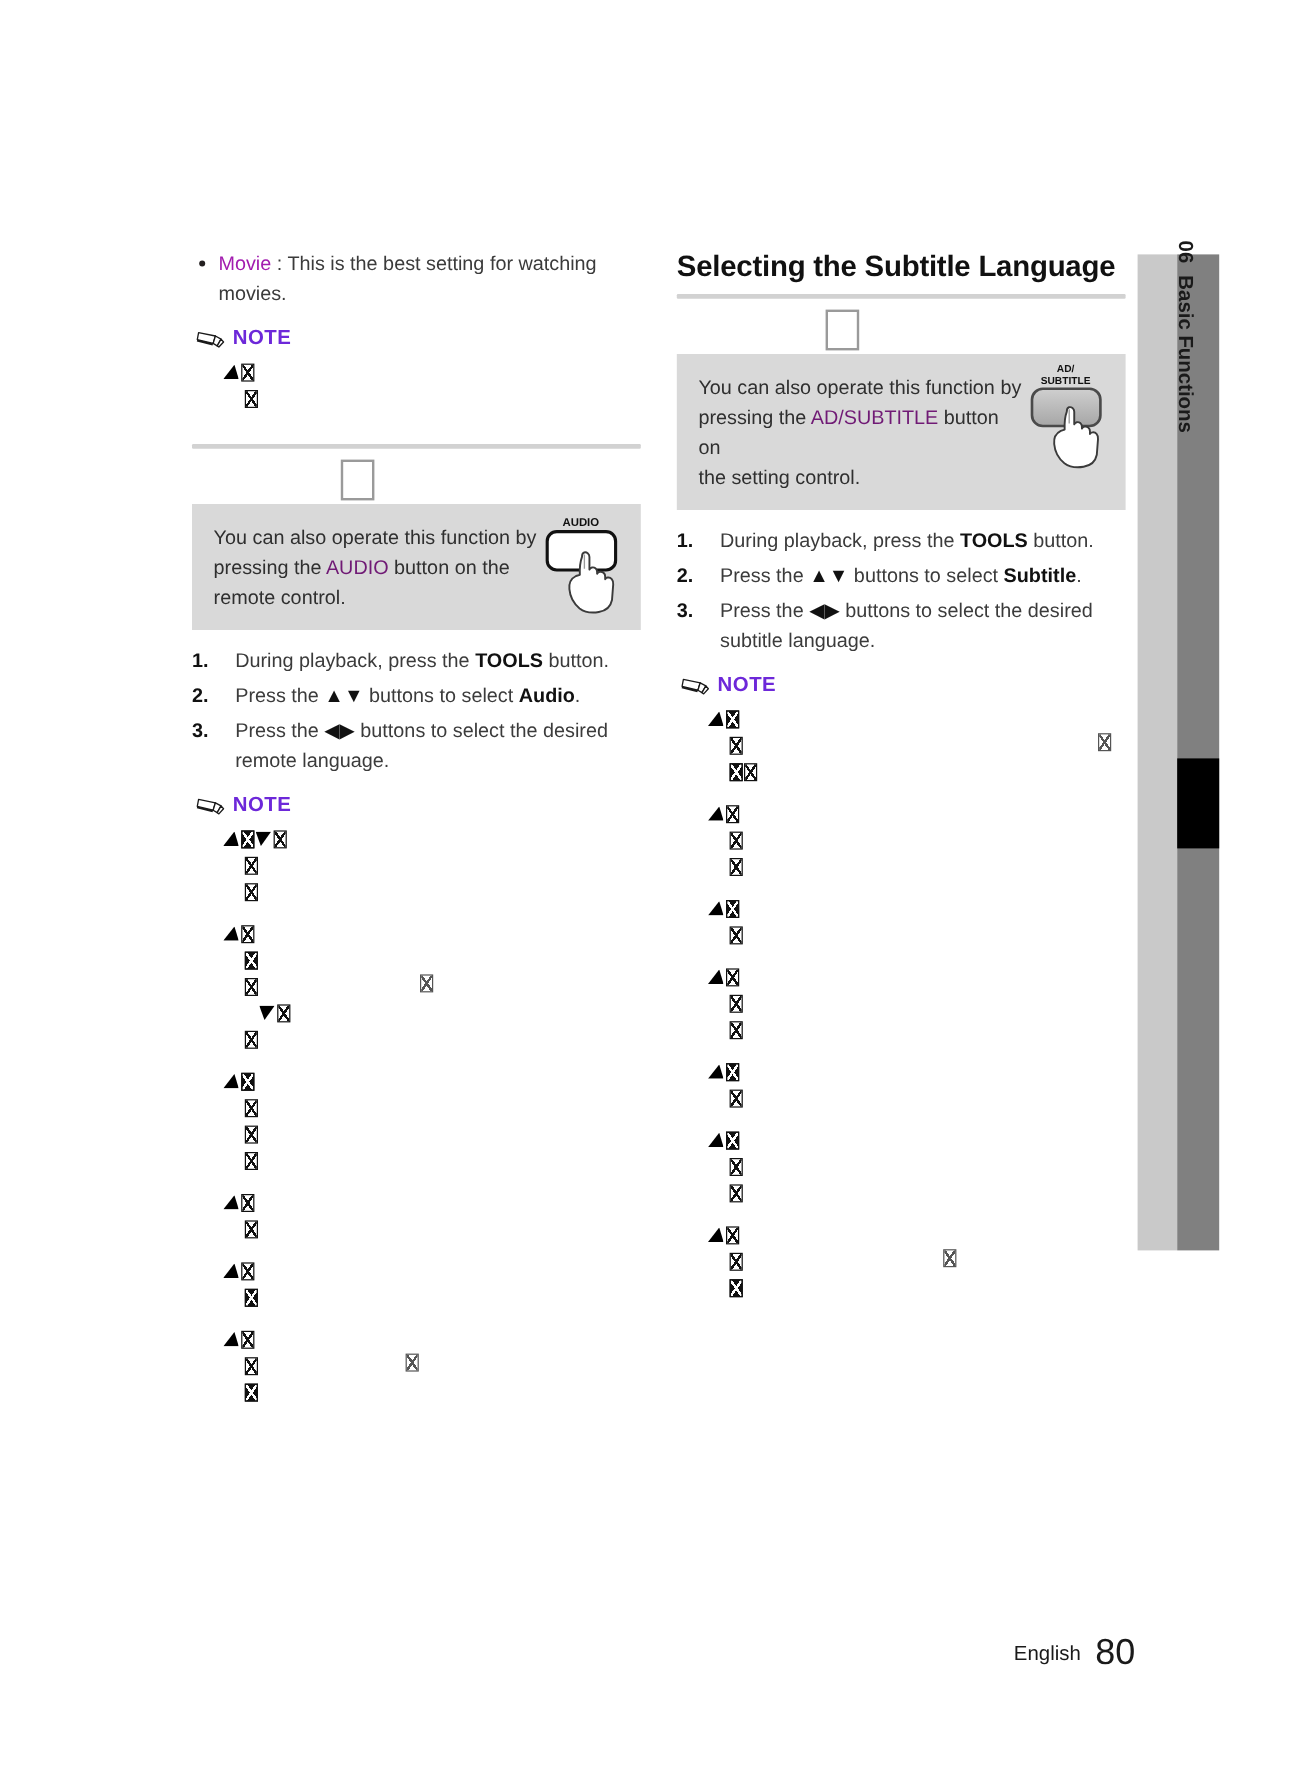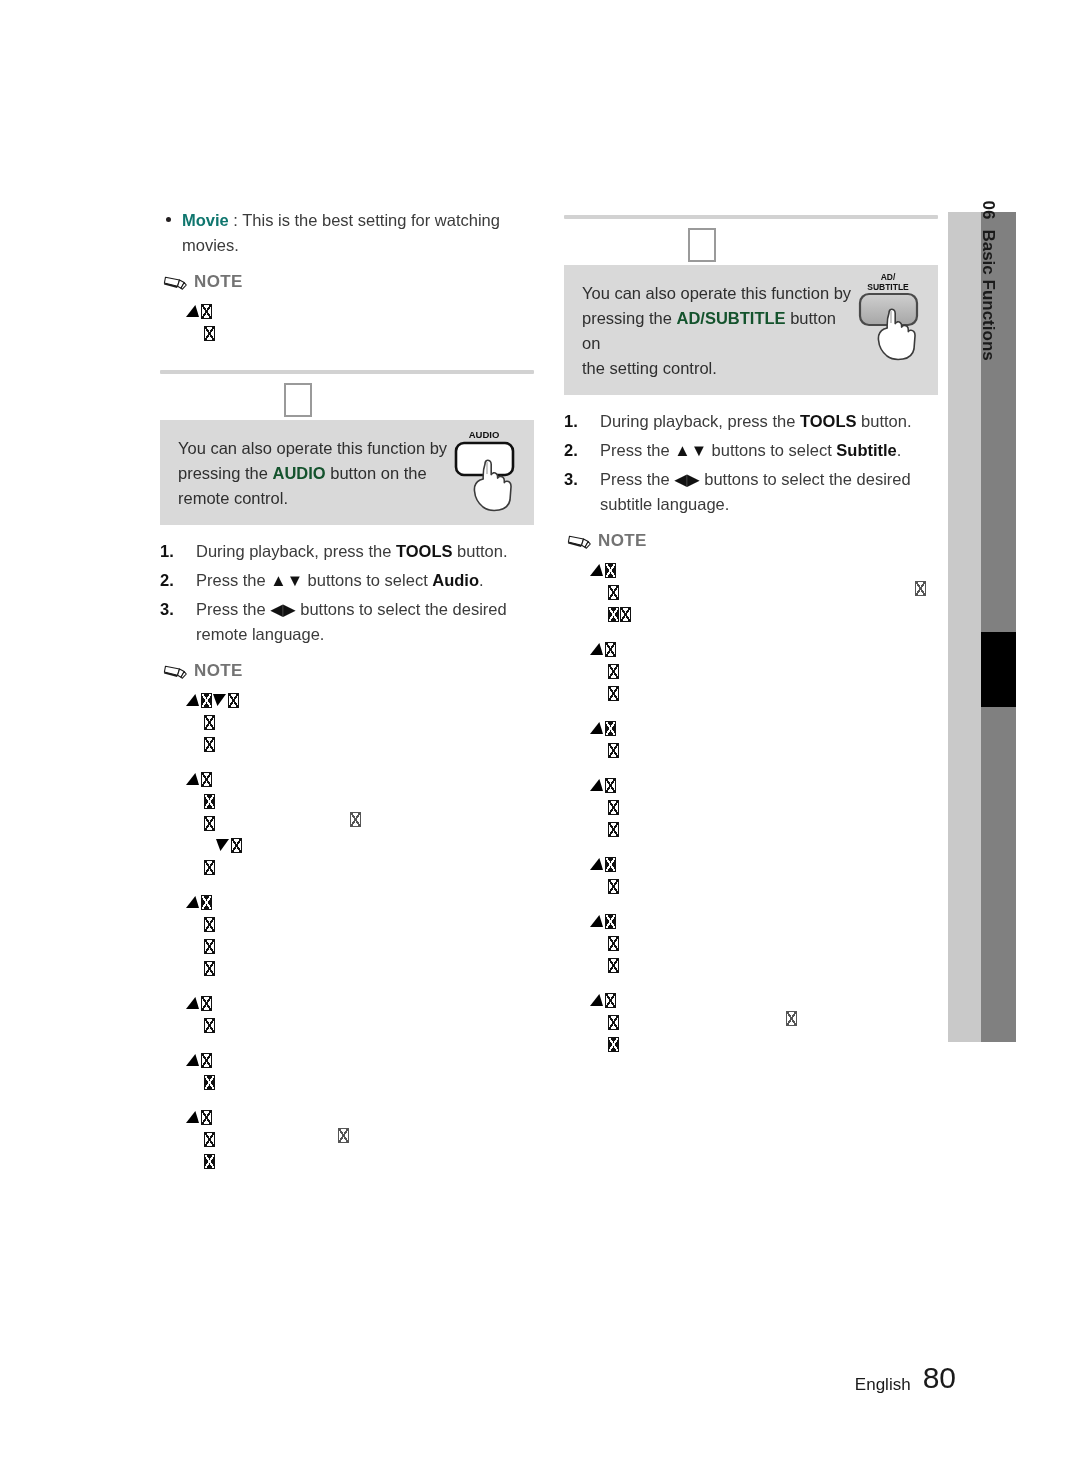--- a/index.html
+++ b/index.html
@@ -40,41 +40,41 @@
   }
   .bullet-item .dot {
     position: absolute;
     left: 6px;
     top: 9px;
     width: 5px;
     height: 5px;
     border-radius: 50%;
     background: #231f20;
   }
-  .bullet-item b { color: #0f766e; font-weight: bold; }
+  .bullet-item b { color: #a21caf; font-weight: normal; }
 
   
   .note-head {
     display: flex;
     align-items: flex-start;
     margin-top: 14px;
     margin-bottom: 4px;
     margin-left: 2px;
   }
   .pencil-icon {
     width: 26px;
     height: 20px;
     flex: 0 0 26px;
     margin-top: 2px;
   }
   .note-label {
     font-size: 17px;
     font-weight: bold;
     letter-spacing: .4px;
-    color: #737373;
+    color: #6d28d9;
     margin-left: 6px;
   }
 
   
   .tofu-body { margin-left: 26px; margin-top: 6px; }
   .tofu-group { margin-bottom: 13px; }
   .tofu-line {
     position: relative;
     height: 22px;
     line-height: 22px;
@@ -161,21 +161,21 @@
     min-height: 94px;
     padding: 16px 18px 14px 18px;
     box-sizing: border-box;
   }
   .infobox-text {
     font-size: 16.5px;
     line-height: 25px;
     color: #2f2f2f;
     width: 270px;
   }
-  .infobox-text b { color: #14532d; font-weight: bold; }
+  .infobox-text b { color: #701a75; font-weight: normal; }
   .remote-art {
     position: absolute;
     right: 8px;
     top: 4px;
     width: 84px;
     height: 92px;
   }
 
   
   .steps { margin-top: 14px; }
@@ -241,24 +241,24 @@
     color: #1a1a1a;
     white-space: nowrap;
     padding-left: 372px;
     box-sizing: border-box;
   }
   .tab-text .chapnum { margin-right: 10px; }
 
   
   #footer {
     position: absolute;
-    right: 124px;
+    right: 134px;
     bottom: 82px;
     display: flex;
-    align-items: flex-end;
+    align-items: center;
     color: #1a1a1a;
   }
   #footer .lang { font-size: 17px; }
   #footer .pageno { font-size: 30px; font-weight: normal; margin-left: 12px; }
 </style>
 </head>
 <body>
 
 <div id="page">
 
@@ -423,20 +423,21 @@
           </div>
         </div>
 
       </div>
     </div>
   </div>
 
   <div class="column" id="col-right">
 
     <div class="section" style="margin-top:0;">
+      <div class="section-title">Selecting the Subtitle Language</div>
       <div class="section-rule"></div>
 
       <div class="disc-row">
         <div class="disc-placeholder"></div>
       </div>
 
       <div class="infobox">
         <div class="infobox-text">
           <span>You can also operate this function by</span><br>
           <span>pressing the </span><b>AD/SUBTITLE</b><span> button on</span><br>

